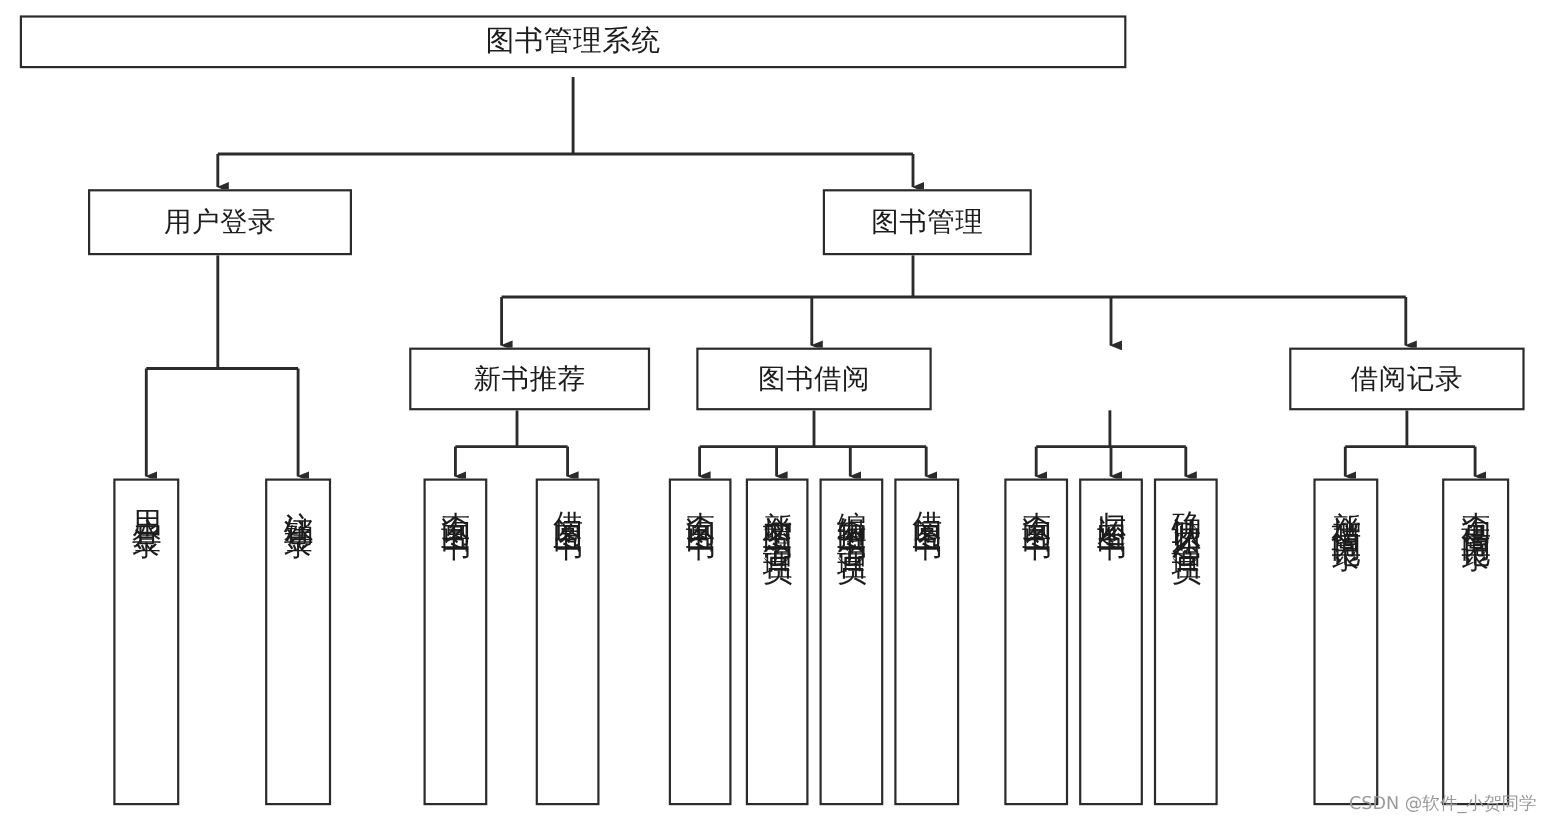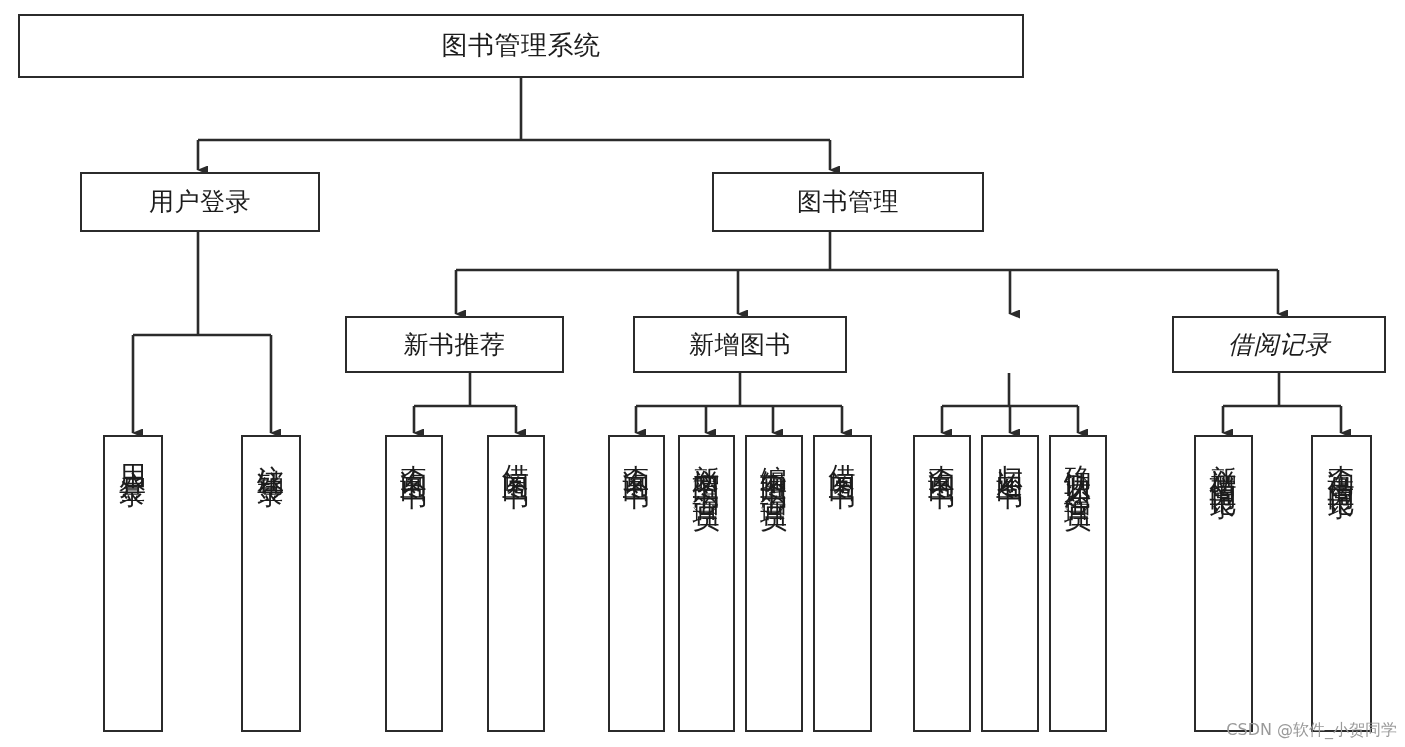--- a/index.html
+++ b/index.html
@@ -113,38 +113,38 @@
         <line x1="942" y1="406" x2="942" y2="433" marker-end="url(#arrowhead)"></line>
         <line x1="1010" y1="406" x2="1010" y2="433" marker-end="url(#arrowhead)"></line>
         <line x1="1078" y1="406" x2="1078" y2="433" marker-end="url(#arrowhead)"></line>
         <line x1="1279" y1="373" x2="1279" y2="406"></line>
         <line x1="1223" y1="406" x2="1341" y2="406"></line>
         <line x1="1223" y1="406" x2="1223" y2="433" marker-end="url(#arrowhead)"></line>
         <line x1="1341" y1="406" x2="1341" y2="433" marker-end="url(#arrowhead)"></line>
       </g>
   </svg>
 
-  <div class="node root horizontal" style="left: 18px; top: 14px; width: 1006px; height: 64px;">
+  <div class="node root horizontal" style="left: 18px; top: 14px; width: 1006px; height: 48px;">
     <span class="node-label">图书管理系统</span>
   </div>
 
   <div class="node horizontal" style="left: 80px; top: 172px; width: 240px; height: 60px;">
     <span class="node-label">用户登录</span>
   </div>
-  <div class="node horizontal" style="left: 712px; top: 172px; width: 272px; height: 60px;">
+  <div class="node horizontal" style="left: 748px; top: 172px; width: 190px; height: 60px;">
     <span class="node-label">图书管理</span>
   </div>
 
-  <div class="node horizontal" style="left: 345px; top: 316px; width: 219px; height: 57px;">
+  <div class="node horizontal" style="left: 372px; top: 316px; width: 219px; height: 57px;">
     <span class="node-label">新书推荐</span>
   </div>
   <div class="node horizontal" style="left: 633px; top: 316px; width: 214px; height: 57px;">
-    <span class="node-label">新增图书</span>
+    <span class="node-label">图书借阅</span>
   </div>
-  <div class="node horizontal" style="left: 1172px; top: 316px; width: 214px; height: 57px; font-style: italic;">
+  <div class="node horizontal" style="left: 1172px; top: 316px; width: 214px; height: 57px;">
     <span class="node-label">借阅记录</span>
   </div>
 
   <div class="node vertical" style="left: 103px; top: 435px; width: 60px; height: 297px;">
     <span class="node-label">用户登录</span>
   </div>
   <div class="node vertical" style="left: 241px; top: 435px; width: 60px; height: 297px;">
     <span class="node-label">注销登录</span>
   </div>
   <div class="node vertical" style="left: 385px; top: 435px; width: 58px; height: 297px;">

